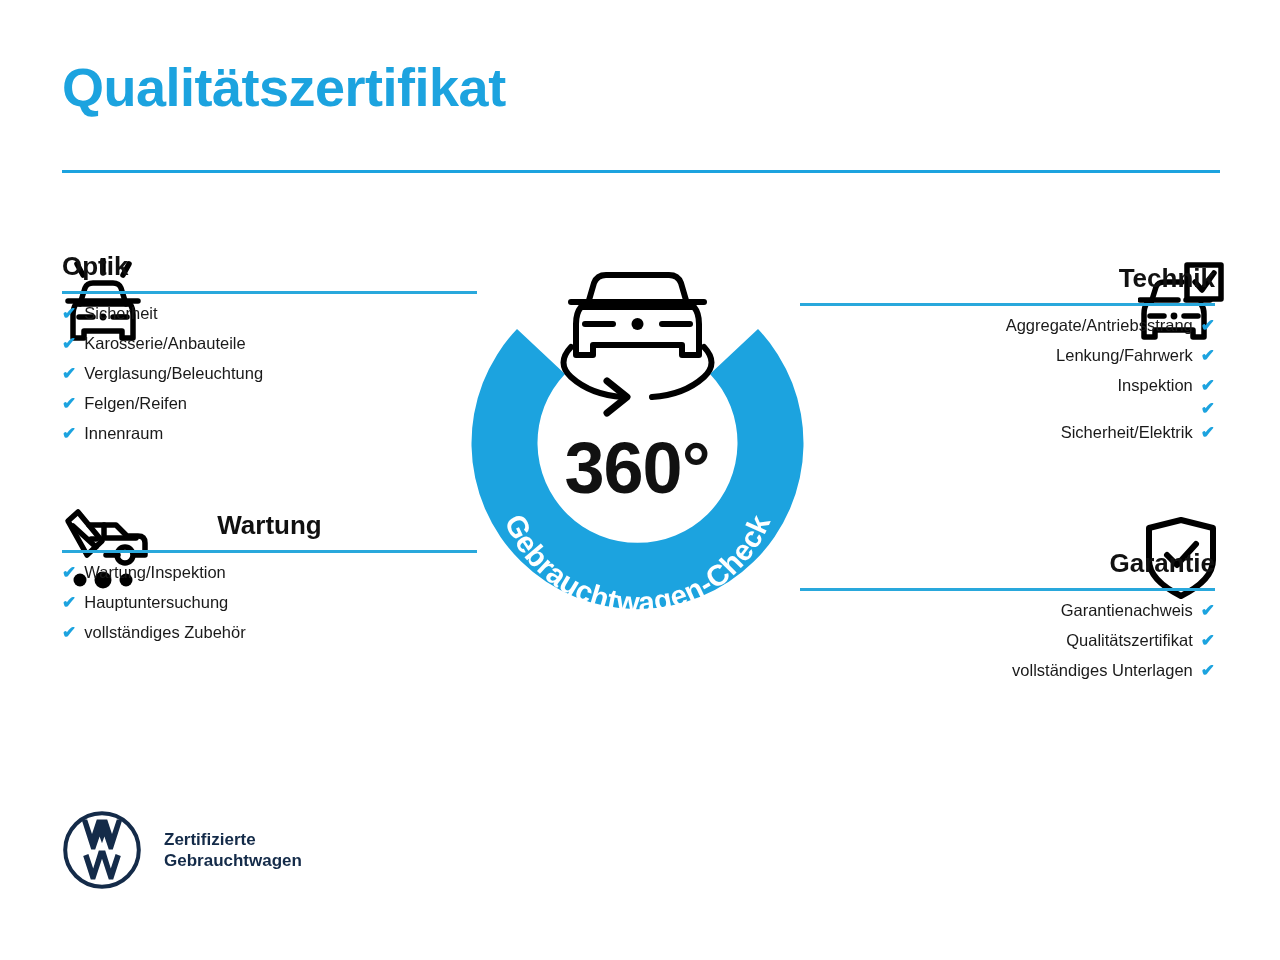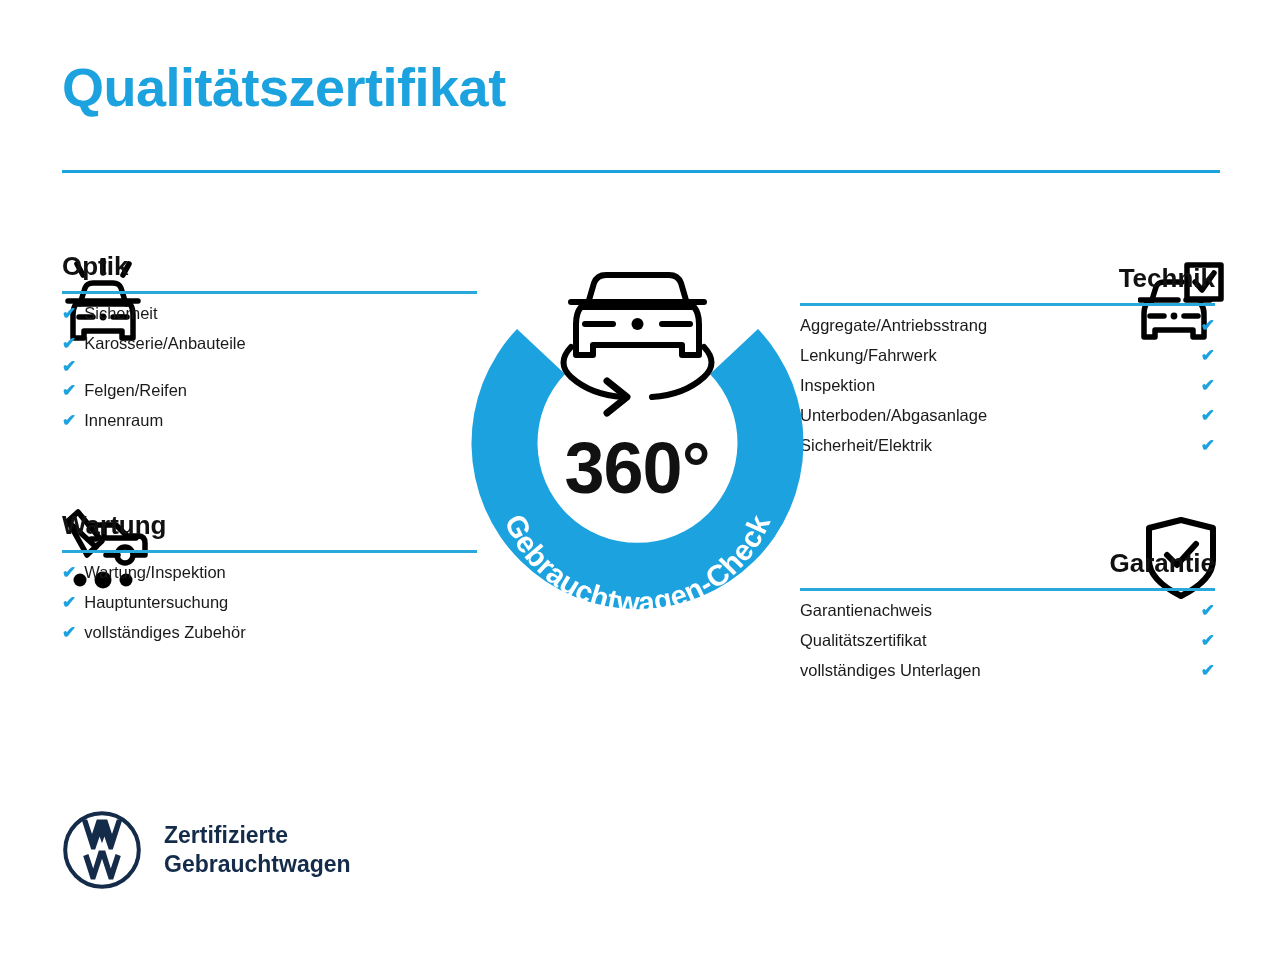--- a/index.html
+++ b/index.html
@@ -38,21 +38,21 @@
   }
 
   
   .quad {
     position: absolute;
   }
   .quad-left   { left: 62px; width: 415px; }
   .quad-right  { left: 800px; width: 415px; text-align: right; }
 
   .quad-optik   { top: 246px; }
-  .quad-wartung { top: 505px; }
+  .quad-wartung { top: 505px; text-align: center; }
   .quad-technik { top: 258px; }
   .quad-garantie{ top: 505px; margin-top: 38px; }
 
   .sec-head {
     position: relative;
     height: 52px;
   }
   .sec-title {
     font-size: 26px;
     font-weight: bold;
@@ -76,21 +76,21 @@
   }
   .item {
     font-size: 16.5px;
     line-height: 30px;
     color: #1a1a1a;
     white-space: nowrap;
     display: flex;
     align-items: center;
   }
   .quad-left .item  { justify-content: flex-start; }
-  .quad-right .item { justify-content: space-between; }
+  .quad-right .item { justify-content: flex-end; }
 
   .check {
     color: #1CA3DF;
     font-size: 17px;
     font-weight: bold;
     line-height: 1;
   }
   .quad-left  .check { margin-right: 8px; }
   .quad-right .check { margin-left: 8px; }
 
@@ -116,21 +116,21 @@
   
   #footer-logo {
     position: absolute;
     left: 62px;
     top: 810px;
     display: flex;
     align-items: center;
   }
   #footer-text {
     margin-left: 22px;
-    font-size: 23px;
+    font-size: 17px;
     font-weight: bold;
     line-height: 1.25;
     color: #142B49;
     white-space: pre-line;
   }
 </style>
 </head>
 <body>
 
 <div id="page-title">Qualitätszertifikat</div>
@@ -187,20 +187,21 @@
     <li class="item">
         <span class="check">✔</span>
         <span>Sicherheit</span>
       </li>
     <li class="item">
         <span class="check">✔</span>
         <span>Karosserie/Anbauteile</span>
       </li>
     <li class="item">
         <span class="check">✔</span>
+        <span>Verglasung/Beleuchtung</span>
       </li>
     <li class="item">
         <span class="check">✔</span>
         <span>Felgen/Reifen</span>
       </li>
     <li class="item">
         <span class="check">✔</span>
         <span>Innenraum</span>
       </li>
   </ul>
@@ -239,21 +240,20 @@
       </li>
     <li class="item">
         <span>Lenkung/Fahrwerk</span>
         <span class="check">✔</span>
       </li>
     <li class="item">
         <span>Inspektion</span>
         <span class="check">✔</span>
       </li>
     <li class="item">
-        <span>Unterboden/Abgasanlage</span>
         <span class="check">✔</span>
       </li>
     <li class="item">
         <span>Sicherheit/Elektrik</span>
         <span class="check">✔</span>
       </li>
   </ul>
 </div>
 
 <div class="quad quad-right quad-garantie">

